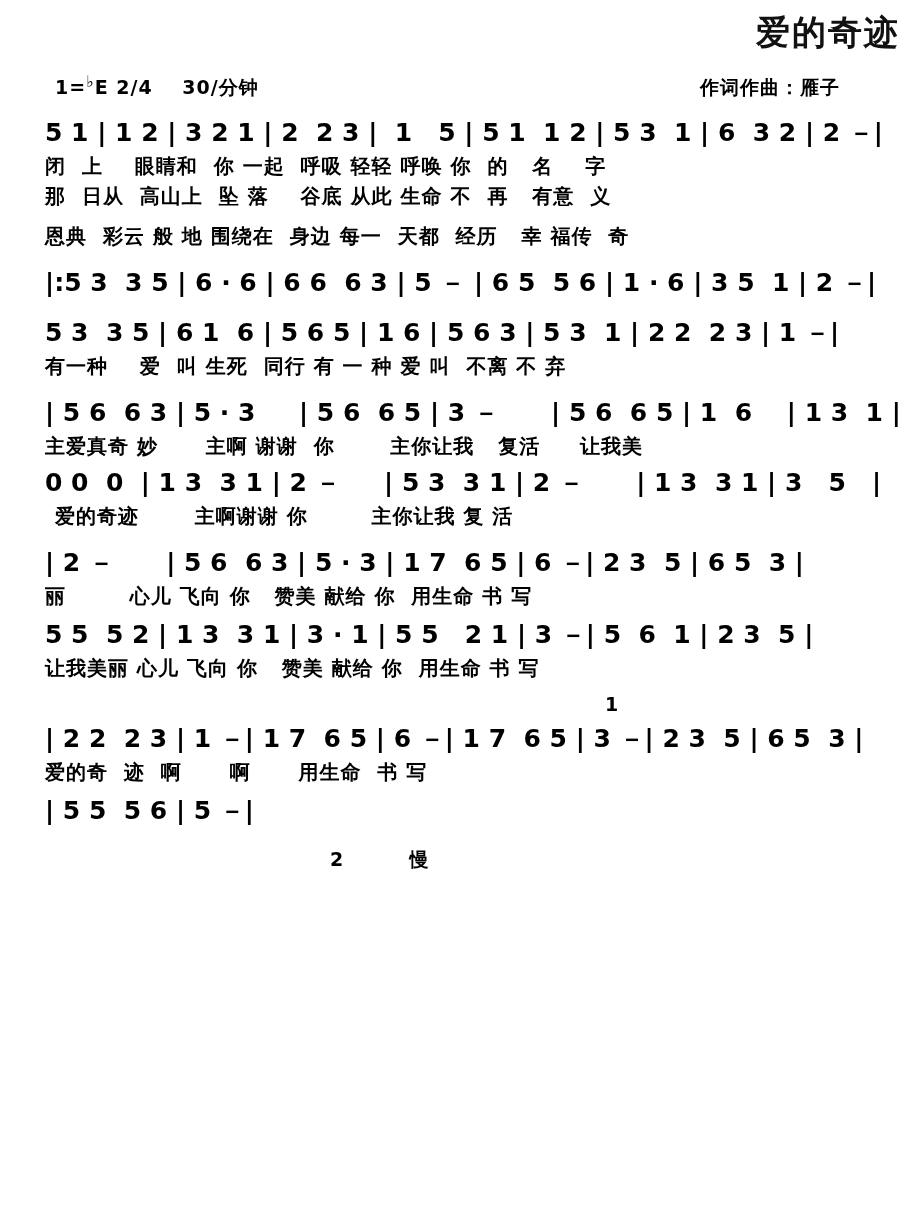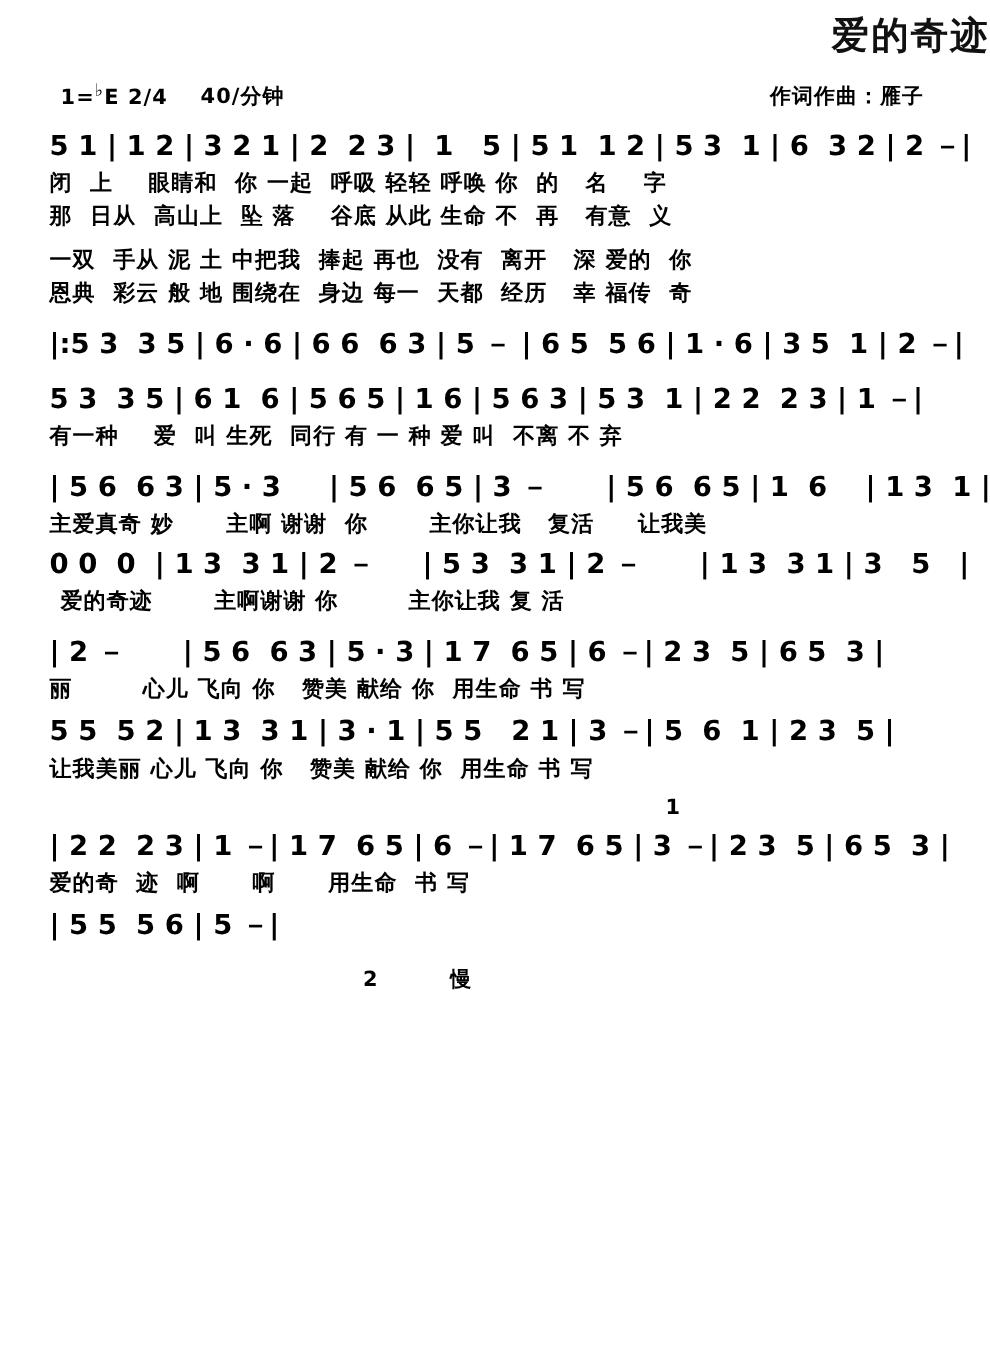--- a/index.html
+++ b/index.html
@@ -96,37 +96,36 @@
 <body>
 
 <div class="sheet">
 
   <div class="title">爱的奇迹</div>
 
   <div class="meta-row">
     <div class="meta-left">
       <span>1=</span><span class="flat">♭</span><span>E</span>
       <span>2/4</span>
-      <span class="tempo">40/分钟</span>
+      <span class="tempo">30/分钟</span>
     </div>
     <div class="meta-right">作词作曲：雁子</div>
   </div>
 
   <div class="body">
 
     <div class="block">
       <div class="noteline">5 1 | 1 2 | 3 2 1 | 2  2 3 |  1   5 | 5 1  1 2 | 5 3  1 | 6  3 2 | 2 －|</div>
       <div class="lyricline">闭  上    眼睛和  你 一起  呼吸 轻轻 呼唤 你  的   名    字</div>
       <div class="lyricline">那  日从  高山上  坠 落    谷底 从此 生命 不  再   有意  义</div>
     </div>
 
     <div class="spacer-sm"></div>
 
     <div class="block">
-      <div class="lyricline">一双  手从 泥 土 中把我  捧起 再也  没有  离开   深 爱的  你</div>
       <div class="lyricline">恩典  彩云 般 地 围绕在  身边 每一  天都  经历   幸 福传  奇</div>
     </div>
 
     <div class="spacer-sm"></div>
 
     <div class="block">
       <div class="noteline">|:5 3  3 5 | 6 · 6 | 6 6  6 3 | 5 － | 6 5  5 6 | 1 · 6 | 3 5  1 | 2 －|</div>
     </div>
 
     <div class="spacer-sm"></div>

